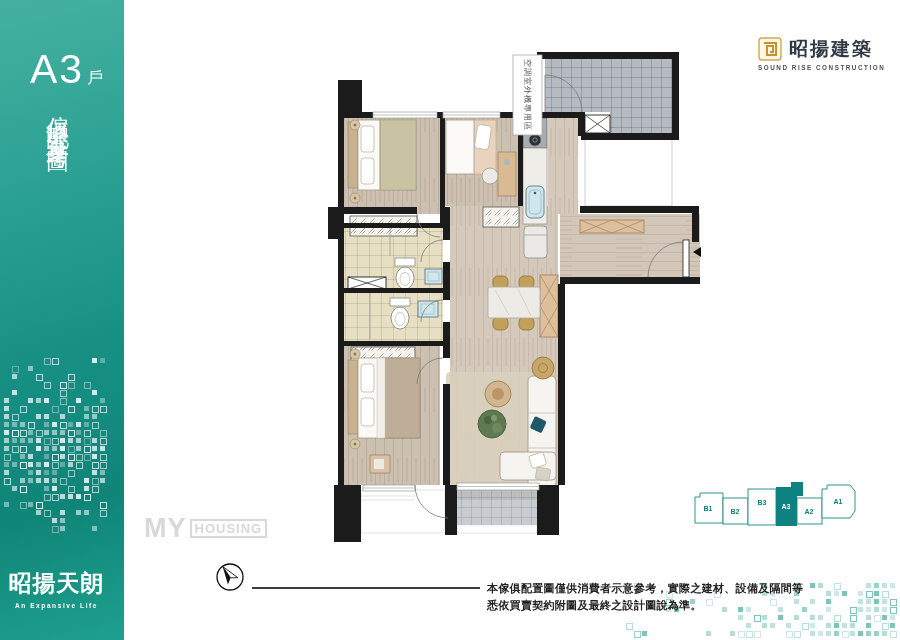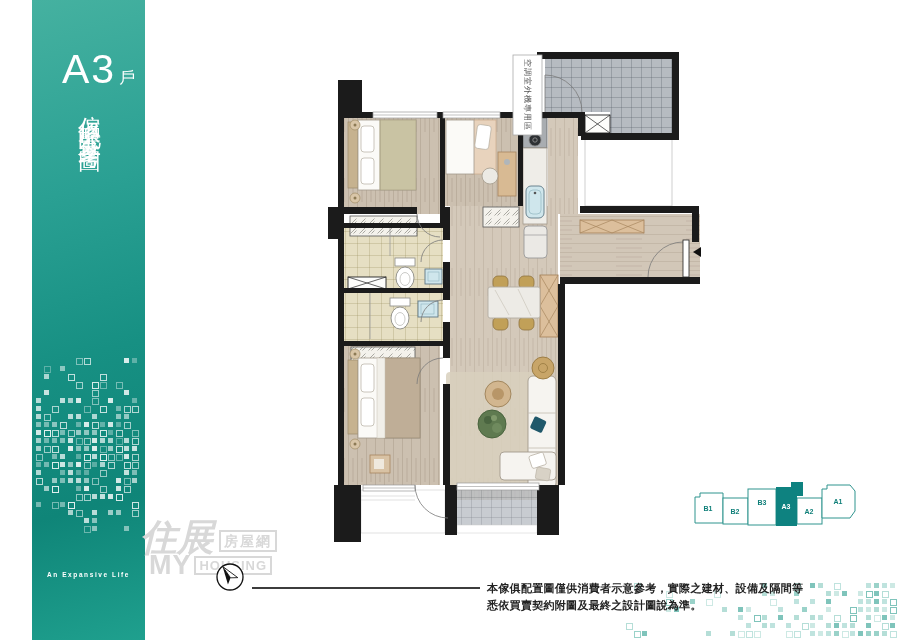--- a/index.html
+++ b/index.html
@@ -1,21 +1,21 @@
 <!DOCTYPE html>
 <html><head>
 <meta charset="utf-8">
 <style>
   html,body{margin:0;padding:0;background:#fff;}
   #page{position:relative;width:900px;height:640px;background:#fff;overflow:hidden;
         font-family:"Liberation Sans",sans-serif;}
 
   
-  #sidebar{position:absolute;left:0;top:0;width:113px;height:640px;
-           background:linear-gradient(165deg,#45b1a0 0%,#2aa093 30%,#179083 55%,#0f8578 78%,#1fa08e 100%);margin-left:32px;}
+  #sidebar{position:absolute;left:0;top:0;width:124px;height:640px;
+           background:linear-gradient(165deg,#45b1a0 0%,#2aa093 30%,#179083 55%,#0f8578 78%,#1fa08e 100%);}
   #unitRow{position:absolute;left:30px;top:46px;color:#fff;white-space:nowrap;}
   #unitRow .big{font-size:41px;font-weight:300;letter-spacing:2px;}
   #unitRow .suf{font-size:16px;font-weight:400;margin-left:3px;}
   #vtitle{position:absolute;left:43px;top:97px;color:#fff;
           writing-mode:vertical-rl;text-orientation:upright;
           font-size:23px;letter-spacing:6px;font-weight:400;}
   #projLogo{position:absolute;left:0;top:568px;width:113px;text-align:center;color:#fff;}
   #projLogo .nm{font-family:"Liberation Serif",serif;font-size:23px;font-weight:bold;letter-spacing:1px;}
   #projLogo .tg{font-size:6.5px;letter-spacing:1.6px;margin-top:3px;font-weight:bold;}
   #sideMosaic{position:absolute;left:2px;top:358px;width:110px;height:185px;}
@@ -218,30 +218,37 @@
         <div style="position: absolute; width: 5px; height: 5px; left: 74px; top: 152px; background: rgba(255, 255, 255, 0.59);"></div>
         <div style="position: absolute; width: 5px; height: 5px; left: 82px; top: 152px; background: rgba(255, 255, 255, 0.55);"></div>
         <div style="position: absolute; width: 5px; height: 5px; left: 98px; top: 152px; border: 1px solid rgba(255, 255, 255, 0.6);"></div>
         <div style="position: absolute; width: 5px; height: 5px; left: 50px; top: 160px; background: rgba(255, 255, 255, 0.72);"></div>
         <div style="position: absolute; width: 5px; height: 5px; left: 58px; top: 160px; background: rgba(255, 255, 255, 0.51);"></div>
         <div style="position: absolute; width: 5px; height: 5px; left: 50px; top: 168px; border: 1px solid rgba(255, 255, 255, 0.38);"></div>
         <div style="position: absolute; width: 5px; height: 5px; left: 58px; top: 168px; background: rgba(255, 255, 255, 0.51);"></div>
         <div style="position: absolute; width: 5px; height: 5px; left: 90px; top: 168px; background: rgba(255, 255, 255, 0.48);"></div>
       </div>
     <div id="projLogo">
+      <div class="nm">昭揚天朗</div>
       <div class="tg">An Expansive Life</div>
     </div>
   </div>
 
+  <div id="builder">
+    <div class="row">
+      <svg width="24" height="24" viewBox="0 0 24 24">
+        <rect x="1" y="1" width="22" height="22" rx="3" fill="#fdf6ea" stroke="#d4a94e" stroke-width="1.4"></rect>
+        <path d="M6,6 H18 V18 H9 V9 H15 V15 H12" fill="none" stroke="#c9922f" stroke-width="2"></path>
+      </svg>
+      <span class="nm">昭揚建築</span>
+    </div>
+    <div class="sub">SOUND RISE CONSTRUCTION</div>
+  </div>
 
   <div id="wmLogo">
-    <div class="r1">
-      <span class="script">住展</span>
-      <span class="boxed">房屋網</span>
-    </div>
     <div class="r2">
       <span class="my">MY</span>
       <span class="hbox">HOUSING</span>
     </div>
   </div>
 
   <svg id="plan" width="380" height="530" viewBox="0 0 380 530">
     <defs>
       <pattern id="woodV" width="9" height="70" patternUnits="userSpaceOnUse">
         <rect width="9" height="70" fill="#ccc0b0"></rect>

